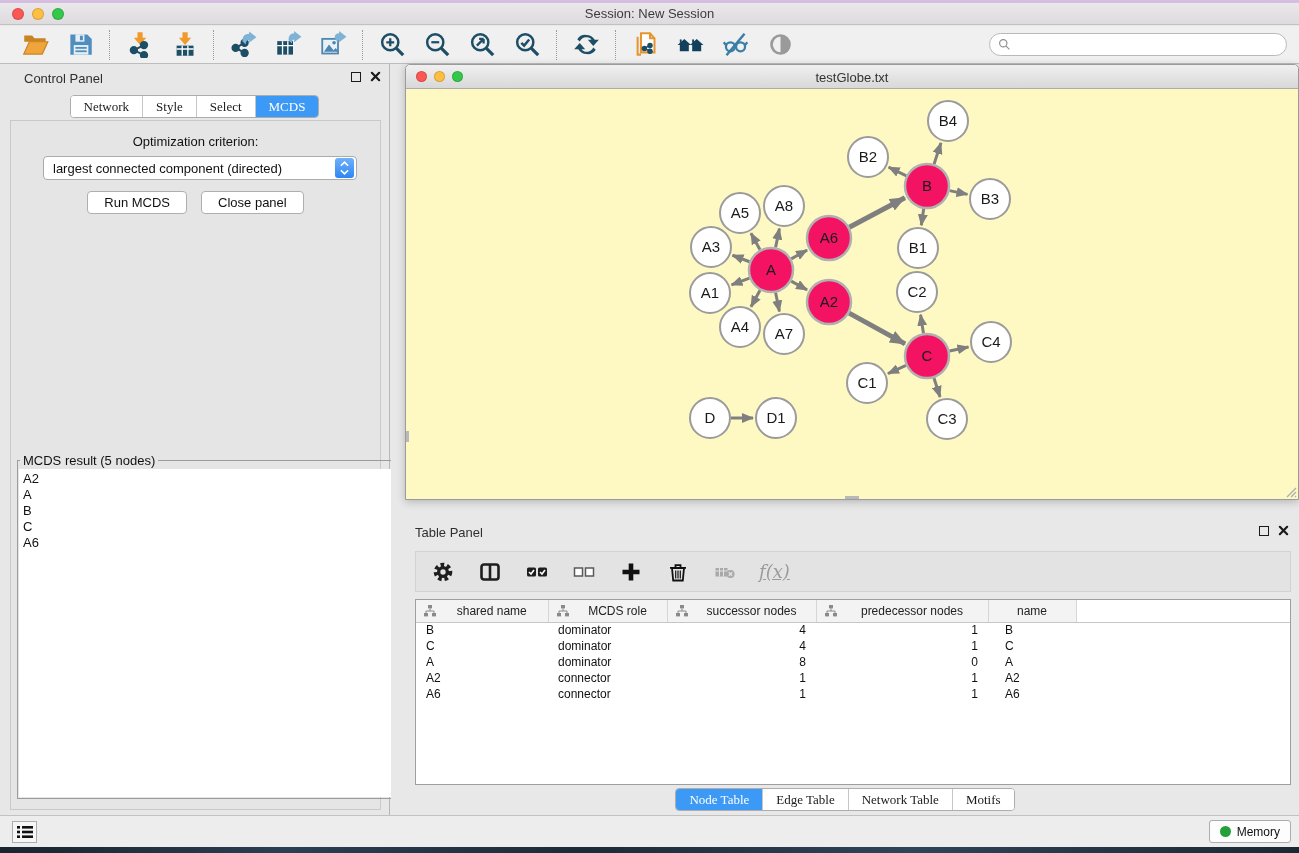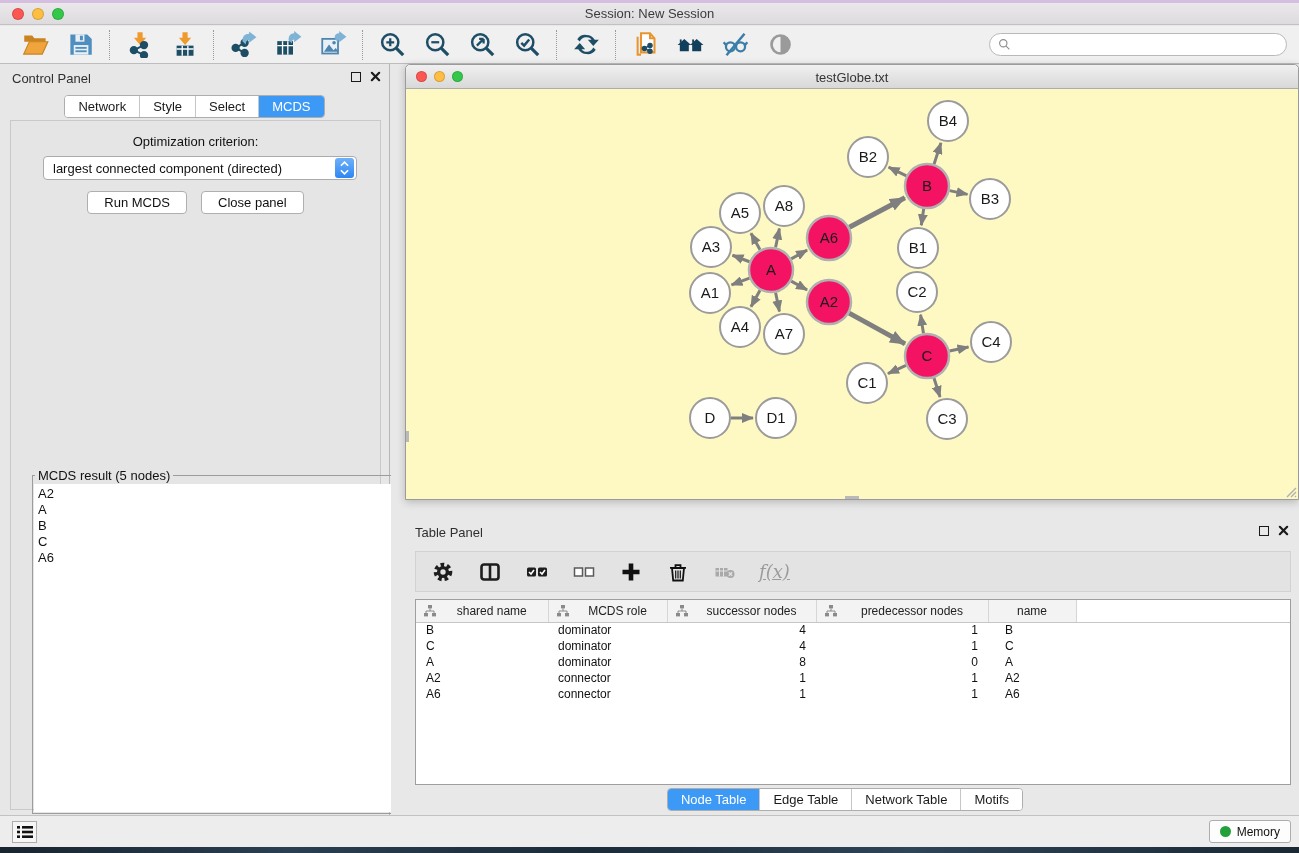--- a/index.html
+++ b/index.html
@@ -23,48 +23,48 @@
   .tb-btn { width:32px; height:32px; display:flex; align-items:center; justify-content:center; cursor:default; }
   .tb-btn svg { width:27px; height:27px; }
   .tb-spacer { flex:1; }
   .searchbox { width:298px; height:23px; margin-right:6px; background:#fff; border:1px solid #B9B9B9;
     border-radius:12px; display:flex; align-items:center; padding:0 8px; gap:5px; }
   .searchbox input { border:none; outline:none; flex:1; font-size:12px; background:transparent; }
 
   
   .control-panel { position:absolute; left:0; top:64px; width:390px; height:751px;
     background:#E7E7E7; border-right:1px solid #B7B7B7; }
-  .panel-head { position:absolute; left:12px; top:7px; font-size:13px; color:#2F2F2F; }
+  .panel-head { position:absolute; left:24px; top:7px; font-size:13px; color:#2F2F2F; }
   .win-btns { position:absolute; right:8px; top:7px; display:flex; gap:9px; align-items:center; }
   .float-btn { width:10px; height:10px; border:1.5px solid #1A1A1A; background:transparent; display:inline-block; }
   .close-btn svg { width:11px; height:11px; display:block; }
 
   .seg { display:inline-flex; border:1px solid #ADADAD; border-radius:4px; overflow:hidden; background:#fff; }
-  .seg-btn { border:none; border-left:1px solid #C6C6C6; background:#fff; font-family:Liberation Sans, sans-serif;
+  .seg-btn { border:none; border-left:1px solid #C6C6C6; background:#fff; font-family:Liberation Serif, serif;
     font-size:13px; color:#1A1A1A; padding:3px 13px; height:21px; line-height:15px; cursor:default; }
   .seg-btn:first-child { border-left:none; }
   .seg-btn.active { background:#3D99F6; color:#fff; }
   .cp-tabs-row { position:absolute; left:0; top:31px; width:100%; text-align:center; }
 
   .cp-content { position:absolute; left:10px; top:56px; width:371px; height:690px;
     background:#E5E5E5; border:1px solid #C9C9C9; }
   .opt-label { position:absolute; left:0; right:0; top:13px; text-align:center; font-size:13px; color:#111; }
   .dropdown { position:absolute; left:32px; top:35px; width:314px; height:24px; background:#fff;
     border:1px solid #ABABAB; border-radius:4px; display:flex; align-items:center;gap:8px; }
   .dropdown .dd-value { flex:1; font-size:13px; color:#111; padding-left:9px; white-space:nowrap; overflow:hidden; }
   .dd-stepper { width:19px; height:20px; margin-right:2px; border-radius:3px;
     background:linear-gradient(#6FB1F8,#2E86F4); display:flex; flex-direction:column;
     align-items:center; justify-content:center; gap:2px; }
   .dd-stepper svg { width:9px; height:6px; display:block; }
   .btn-row { position:absolute; left:0; top:70px; width:100%; display:flex; justify-content:center; gap:14px; }
   .push-btn { background:#fff; border:1px solid #AFAFAF; border-radius:4px; height:23px;
     font-family:inherit; font-size:13px; color:#111; padding:0 16px; cursor:default; }
 
   .result-group { position:absolute; left:6px; top:332px; width:421px; height:346px;
-    border:1px solid #9C9C9C; margin:15px; }
+    border:1px solid #9C9C9C; margin:0; }
   .result-group legend { font-size:13px; color:#111; padding:0 3px; margin-left:2px; }
   .result-list { position:absolute; left:1px; top:1px; right:15px; bottom:1px; background:#fff;
     border-right:1px solid #C8C8C8; overflow:hidden; padding-top:2px; }
   .result-item { font-size:13px; color:#111; line-height:16px; padding-left:4px; }
   .result-scroll { position:absolute; top:1px; right:1px; bottom:1px; width:14px; background:#FAFAFA; }
 
   
   .right-area { position:absolute; left:391px; top:64px; right:0; height:751px; background:#E8E8E8; }
 
   .network-window { position:absolute; left:14px; top:0; width:894px; height:436px;

